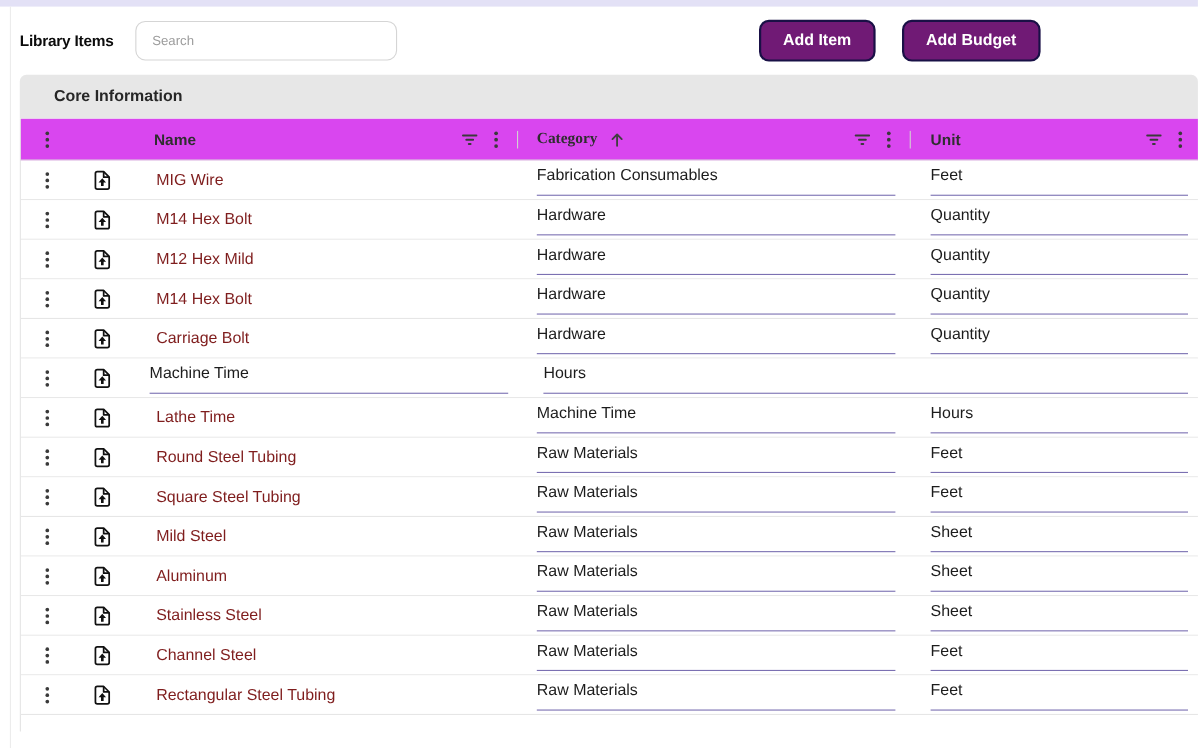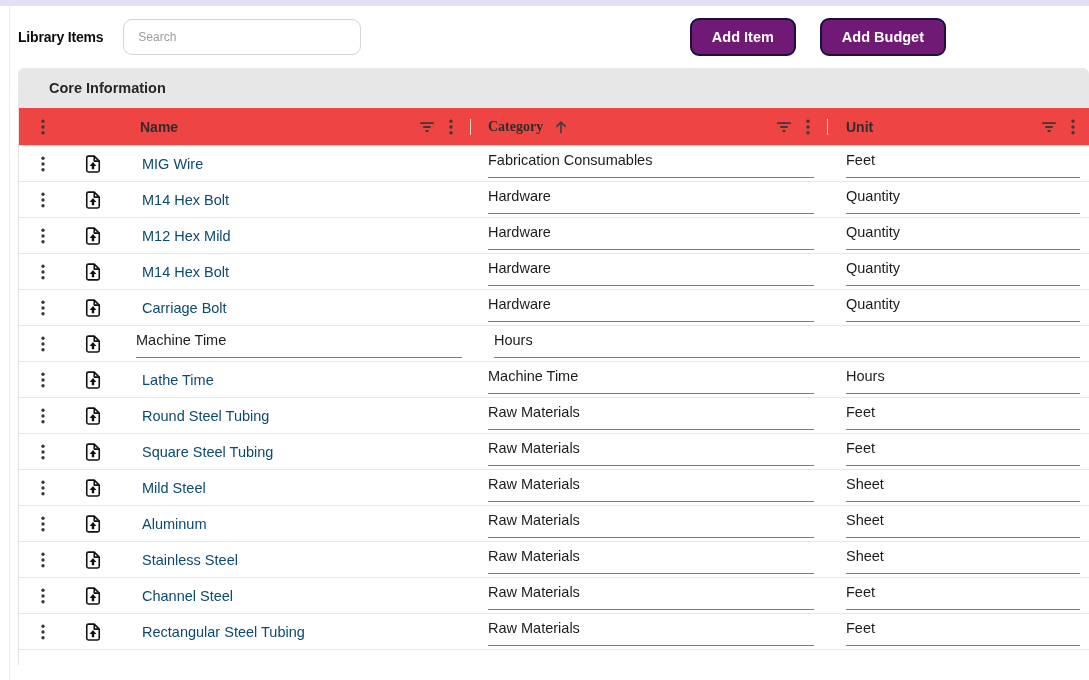--- a/index.html
+++ b/index.html
@@ -33,42 +33,42 @@
   
   .core-bar {
     height:40px; background:#e7e7e7; border-radius:6px 6px 0 0;
     display:flex; align-items:center; padding-left:31px;
     font-size:14.5px; font-weight:700; color:#272727;
   }
 
   
   .grid { border-left:1px solid #e3e3e3; padding-bottom:15px; background:#fff; }
   .grid-header {
-    height:38px; background:#ef4444; display:flex; align-items:stretch;
+    height:38px; background:#d946ef; display:flex; align-items:stretch;
     border-bottom:1px solid #dadada;
   }
   .hcell { display:flex; align-items:center; position:relative; }
   .hcell .hlabel { font-size:14px; font-weight:600; color:#2e2e2e; }
   .h-menu { width:48px; justify-content:center; }
   .h-icon { width:52px; }
   .h-name { width:352px; padding-left:21px; padding-right:16px; }
   .h-cat  { width:357px; padding-left:17px; padding-right:16px;font-family:Liberation Serif, serif; }
   .h-unit { flex:1; padding-left:18px; padding-right:12px; }
   .h-name::after, .h-cat::after {
     content:''; position:absolute; right:0; top:11px; width:1px; height:16px; background:#d1d1d1;
   }
   .hicons { margin-left:auto; display:flex; align-items:center; gap:9px; }
   .iconbtn { display:flex; align-items:center; justify-content:center; background:none; border:none; padding:2px; cursor:pointer; }
   .sort-arrow { margin-left:10px; display:flex; align-items:center; }
 
   
   .row { display:flex; align-items:center; height:36px; border-bottom:1px solid #e6e6e6; background:#fff; }
   .r-menu { width:48px; display:flex; justify-content:center; align-items:center; }
   .r-icon { width:52px; display:flex; justify-content:center; align-items:center; }
-  .r-name { width:352px; padding-left:23px; font-size:14.5px; color:#0c4a6e; }
+  .r-name { width:352px; padding-left:23px; font-size:14.5px; color:#7f1d1d; }
   .r-cat  { width:357px; padding-left:17px; display:flex; align-items:flex-end; height:100%; }
   .r-unit { flex:1; padding-left:18px; display:flex; align-items:flex-end; height:100%; }
   .field {
     flex:1; font-size:14.5px; color:#1c1c1c;
     border-bottom:1px solid #7b70b2; padding:0 0 6px 0; margin-bottom:3px;
     display:flex; align-items:center; height:29px;
   }
   .r-cat .field { margin-right:14px; }
   .r-unit .field { margin-right:9px; }
 

